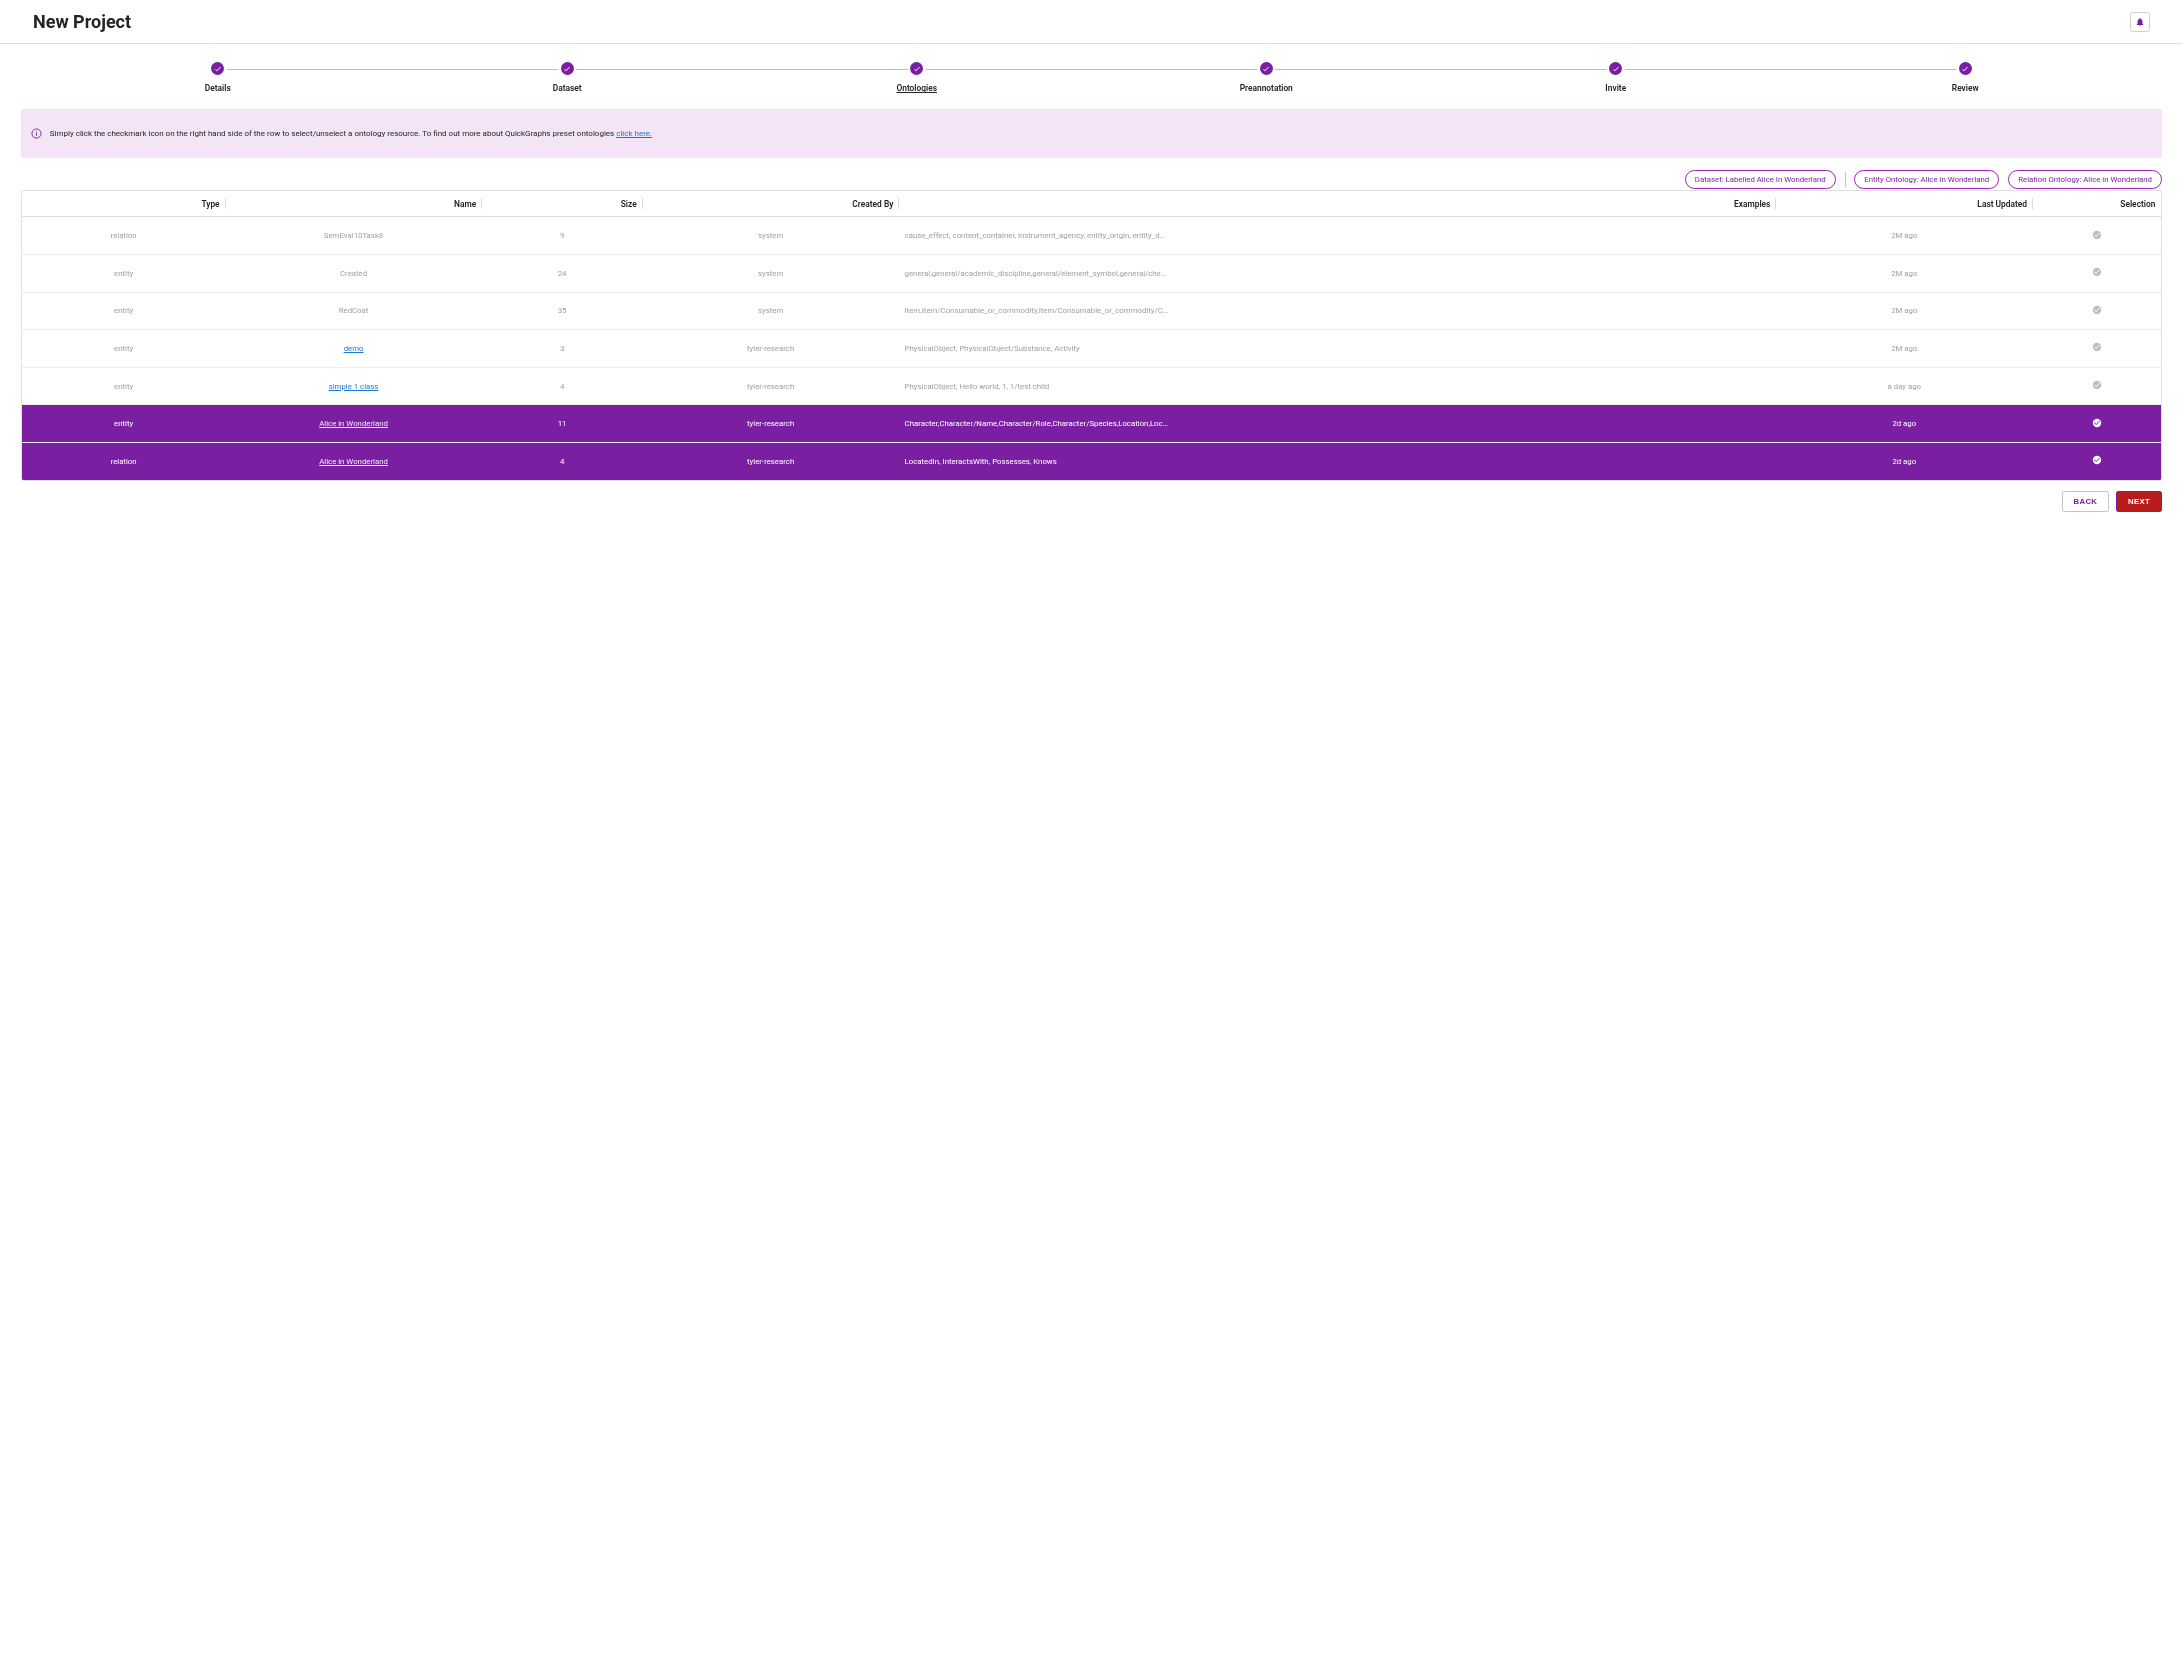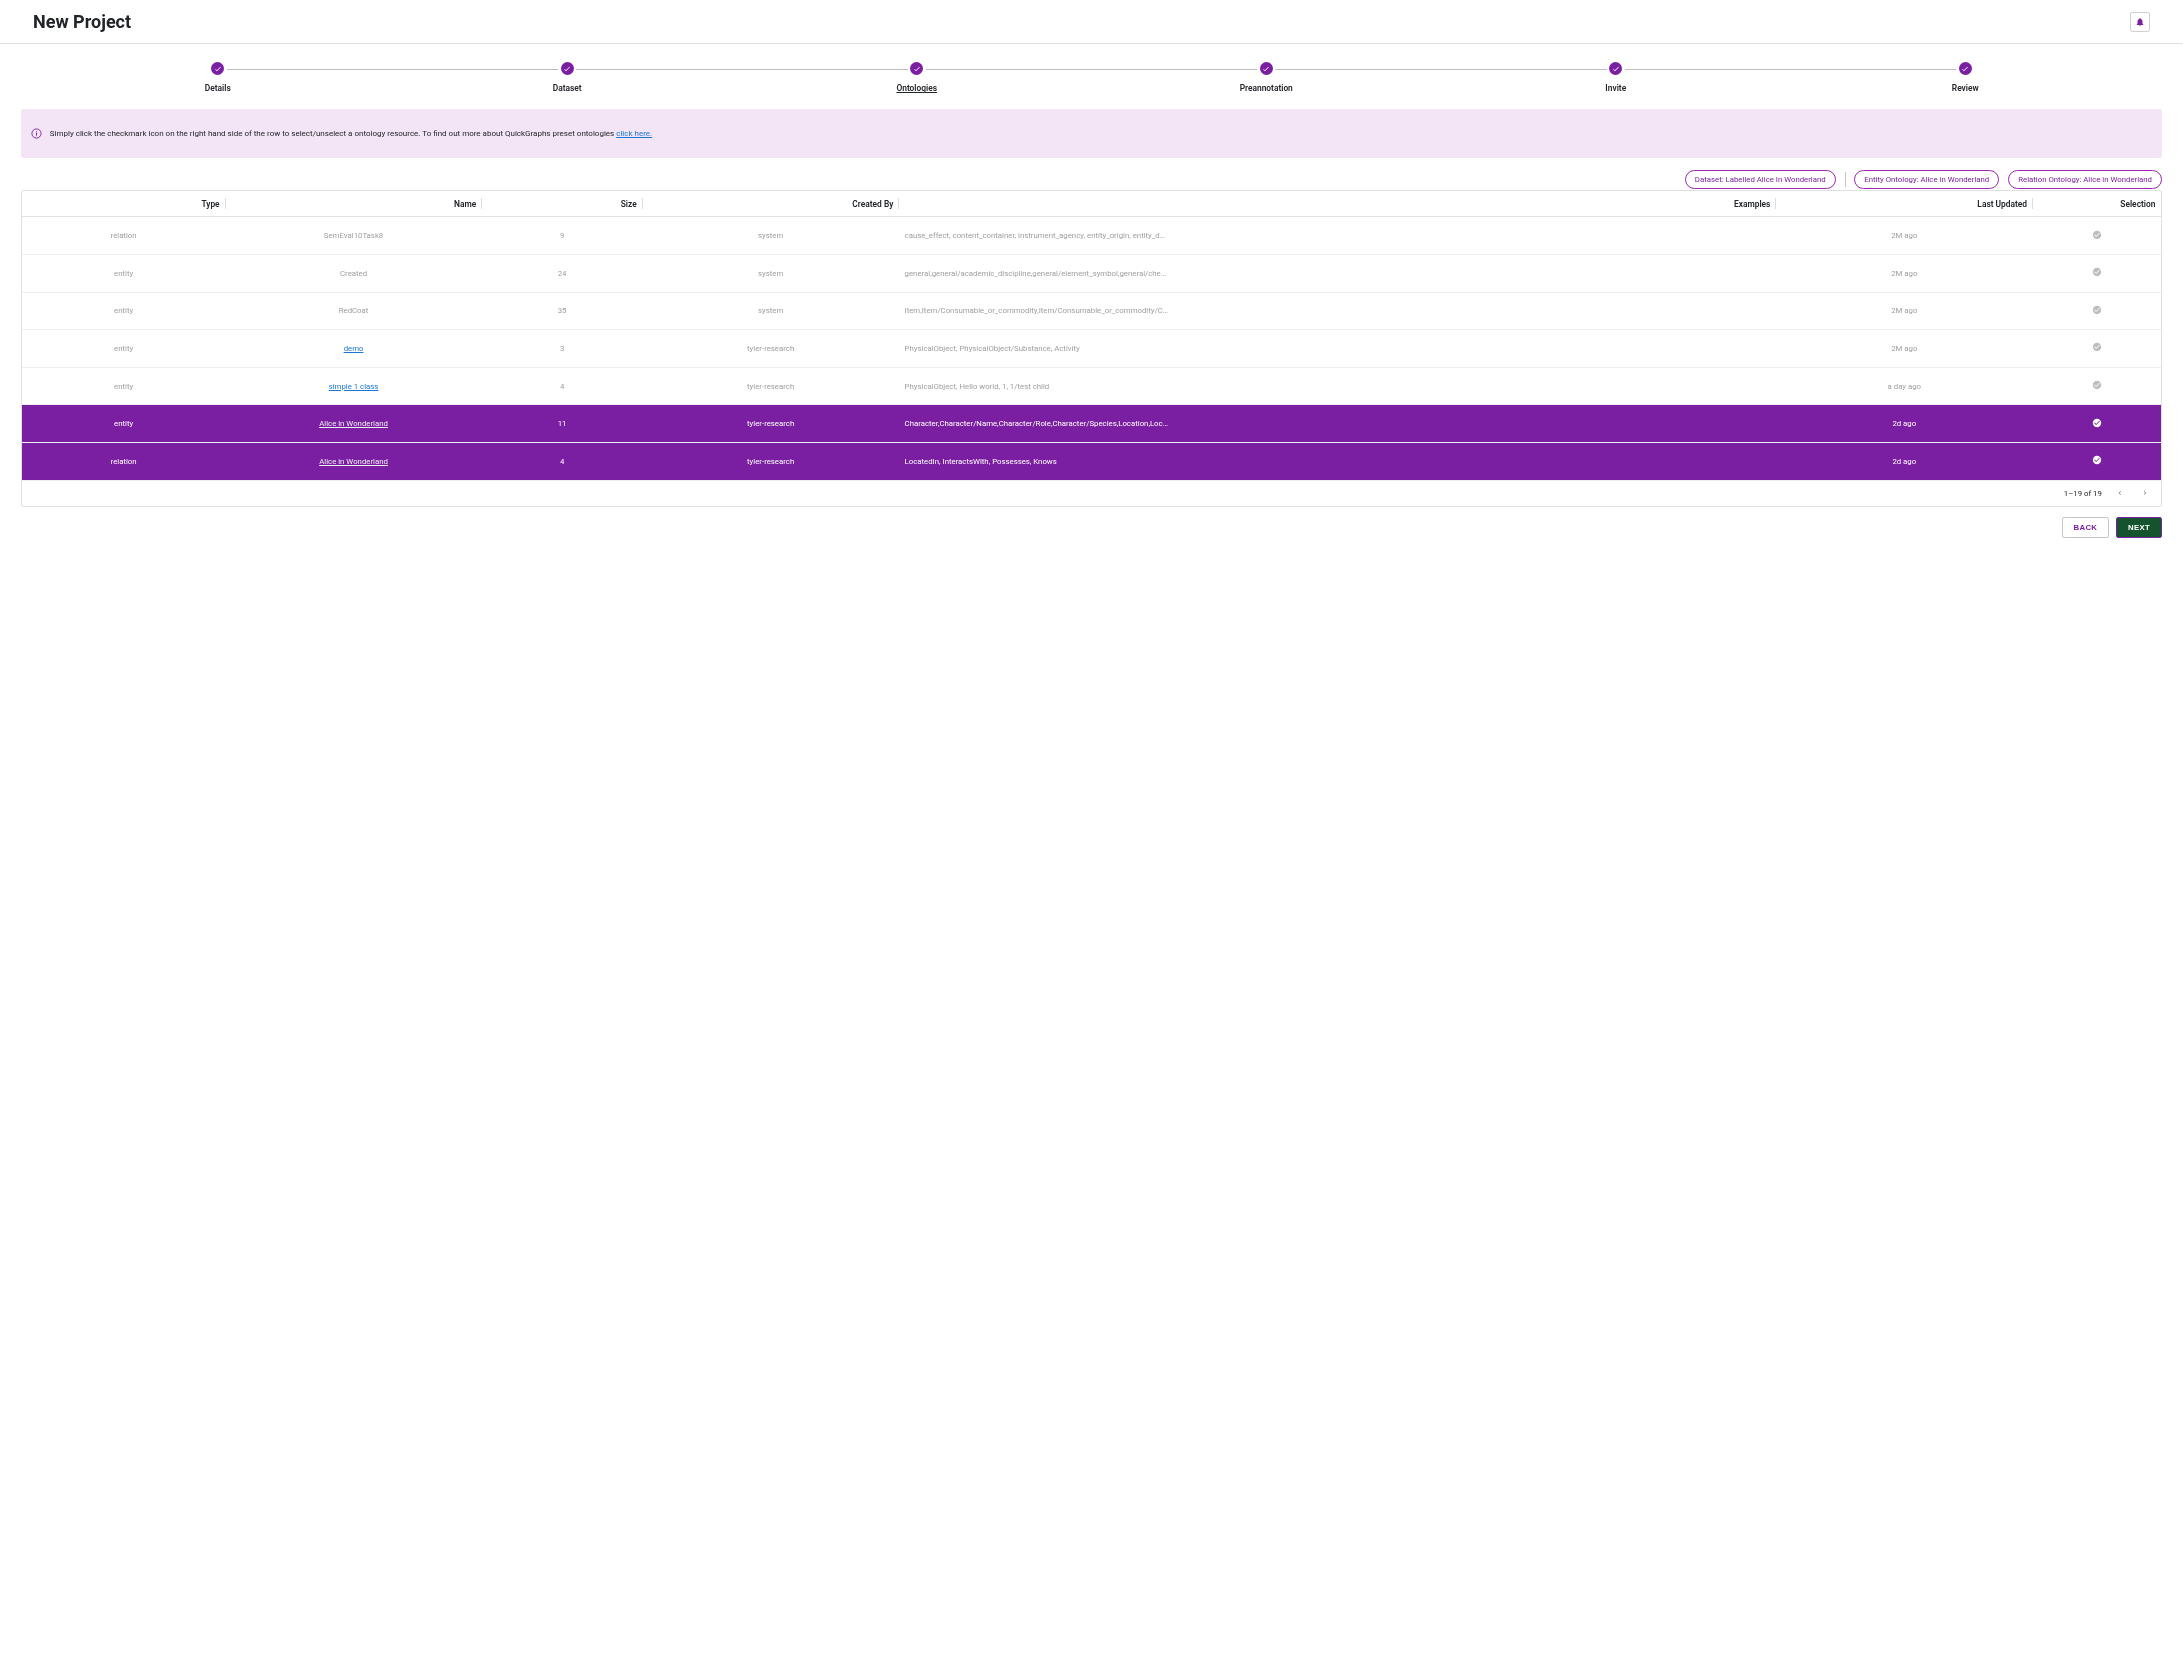--- a/index.html
+++ b/index.html
@@ -192,21 +192,21 @@
     font-weight: 700;
     cursor: pointer;
     letter-spacing: 0.3px;
   }
   .btn-back {
     background: #fff;
     border: 0.6px solid #c4c4c4;
     color: #7b1fa2;
   }
   .btn-next {
-    background: #14532d;
+    background: #b91c1c;
     border: 0.6px solid #7b1fa2;
     color: #fff;
   }
   col.c-type { width: 9.5%; }
   col.c-name { width: 12%; }
   col.c-size { width: 7.5%; }
   col.c-cb   { width: 12%; }
   col.c-ex   { width: 41%; }
   col.c-lu   { width: 12%; }
   col.c-sel  { width: 6%; }
@@ -410,33 +410,20 @@
             <td>2d ago</td>
             <td><span class="sel-icon sel-selected">
                 <svg viewBox="0 0 24 24">
                   <circle cx="12" cy="12" r="10"></circle>
                   <path d="M10 17l-5-5 1.41-1.41L10 14.17l7.59-7.59L19 8l-9 9z"></path>
                 </svg>
               </span></td>
           </tr>
         </tbody>
     </table>
-    <div class="table-footer">
-      <span class="pag-text">1–19 of 19</span>
-      <span class="pag-arrow">
-        <svg viewBox="0 0 24 24">
-            <path d="M15.41 7.41 14 6l-6 6 6 6 1.41-1.41L10.83 12z"></path>
-          </svg>
-      </span>
-      <span class="pag-arrow">
-        <svg viewBox="0 0 24 24">
-            <path d="M8.59 16.59 10 18l6-6-6-6-1.41 1.41L13.17 12z"></path>
-          </svg>
-      </span>
-    </div>
   </div>
 
   <div class="actions">
     <button class="btn btn-back">BACK</button>
     <button class="btn btn-next">NEXT</button>
   </div>
 
 </div>
 
 

